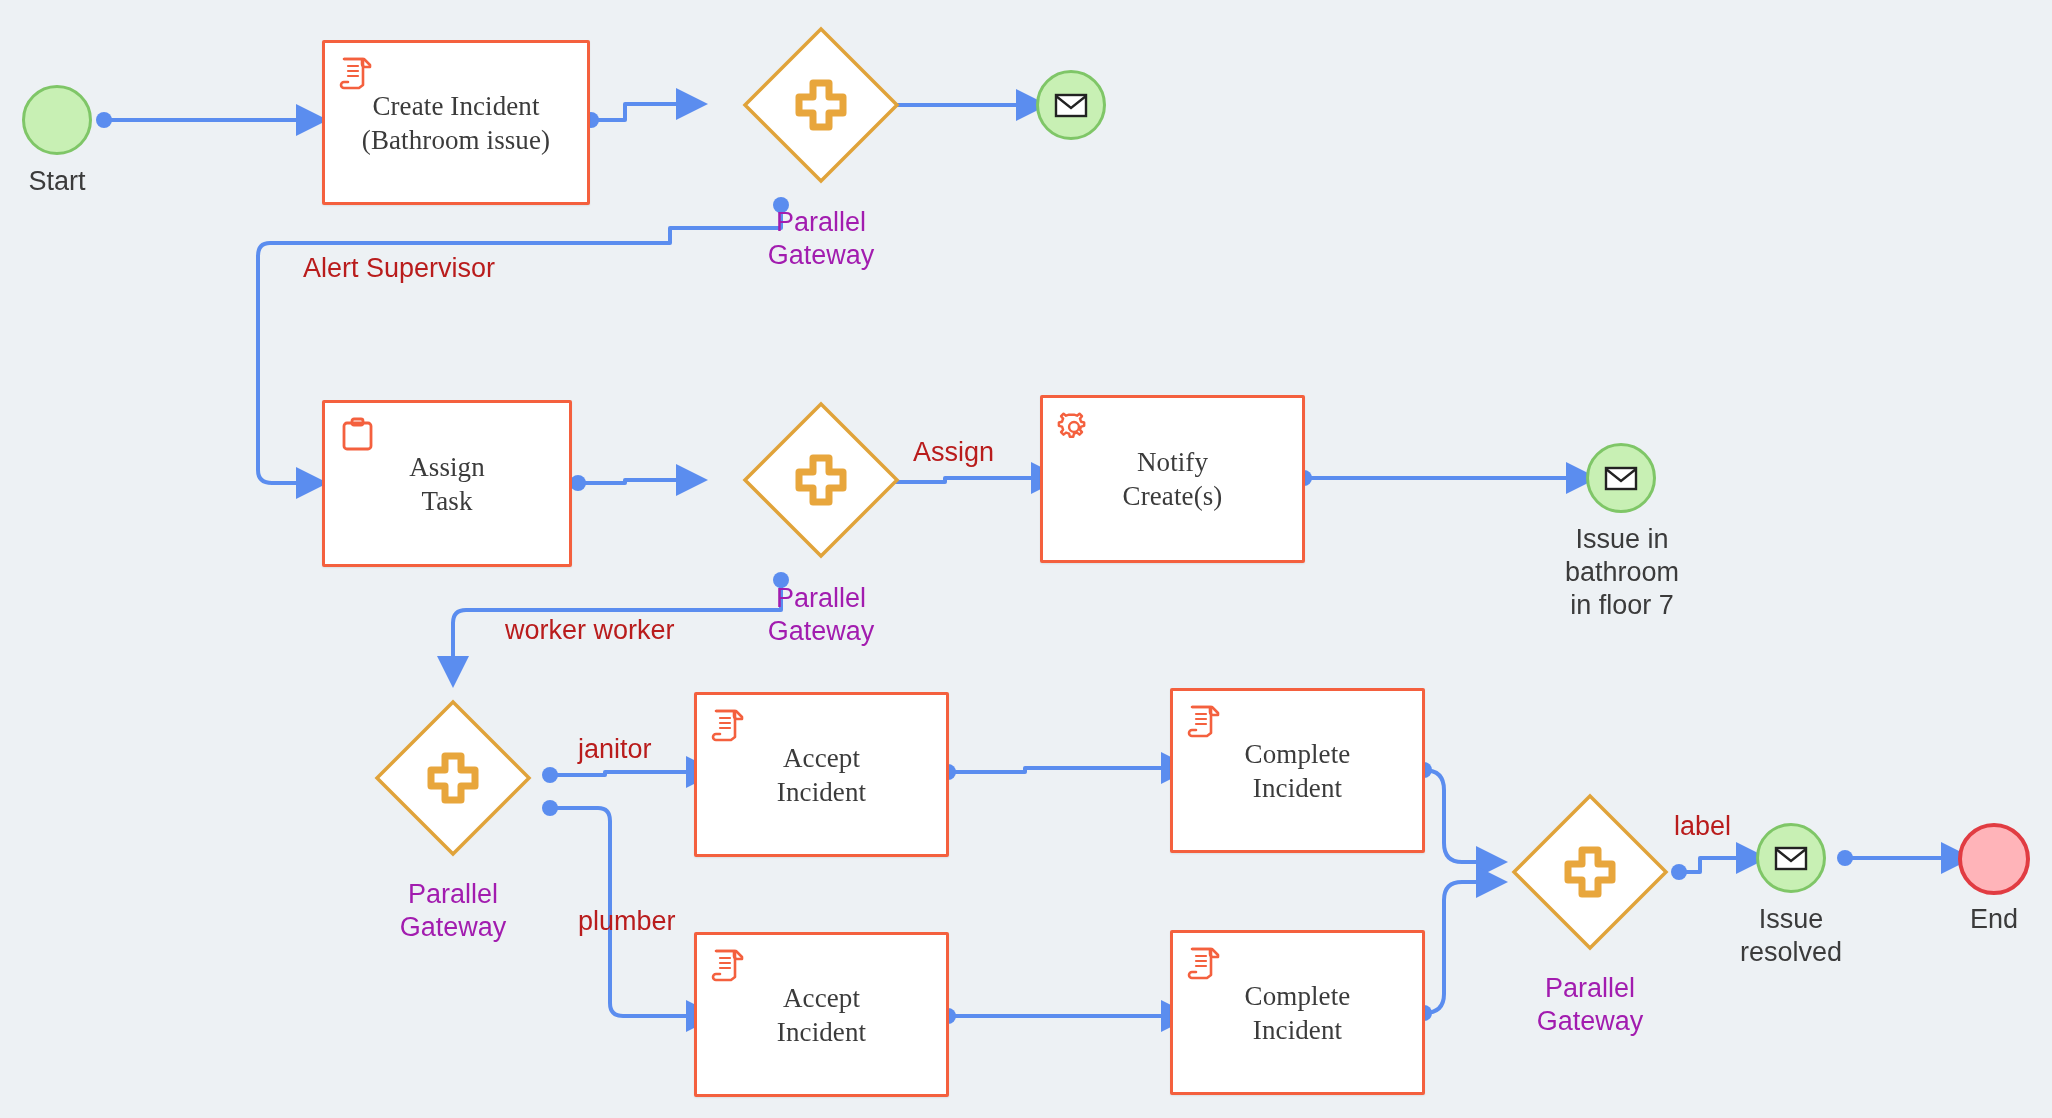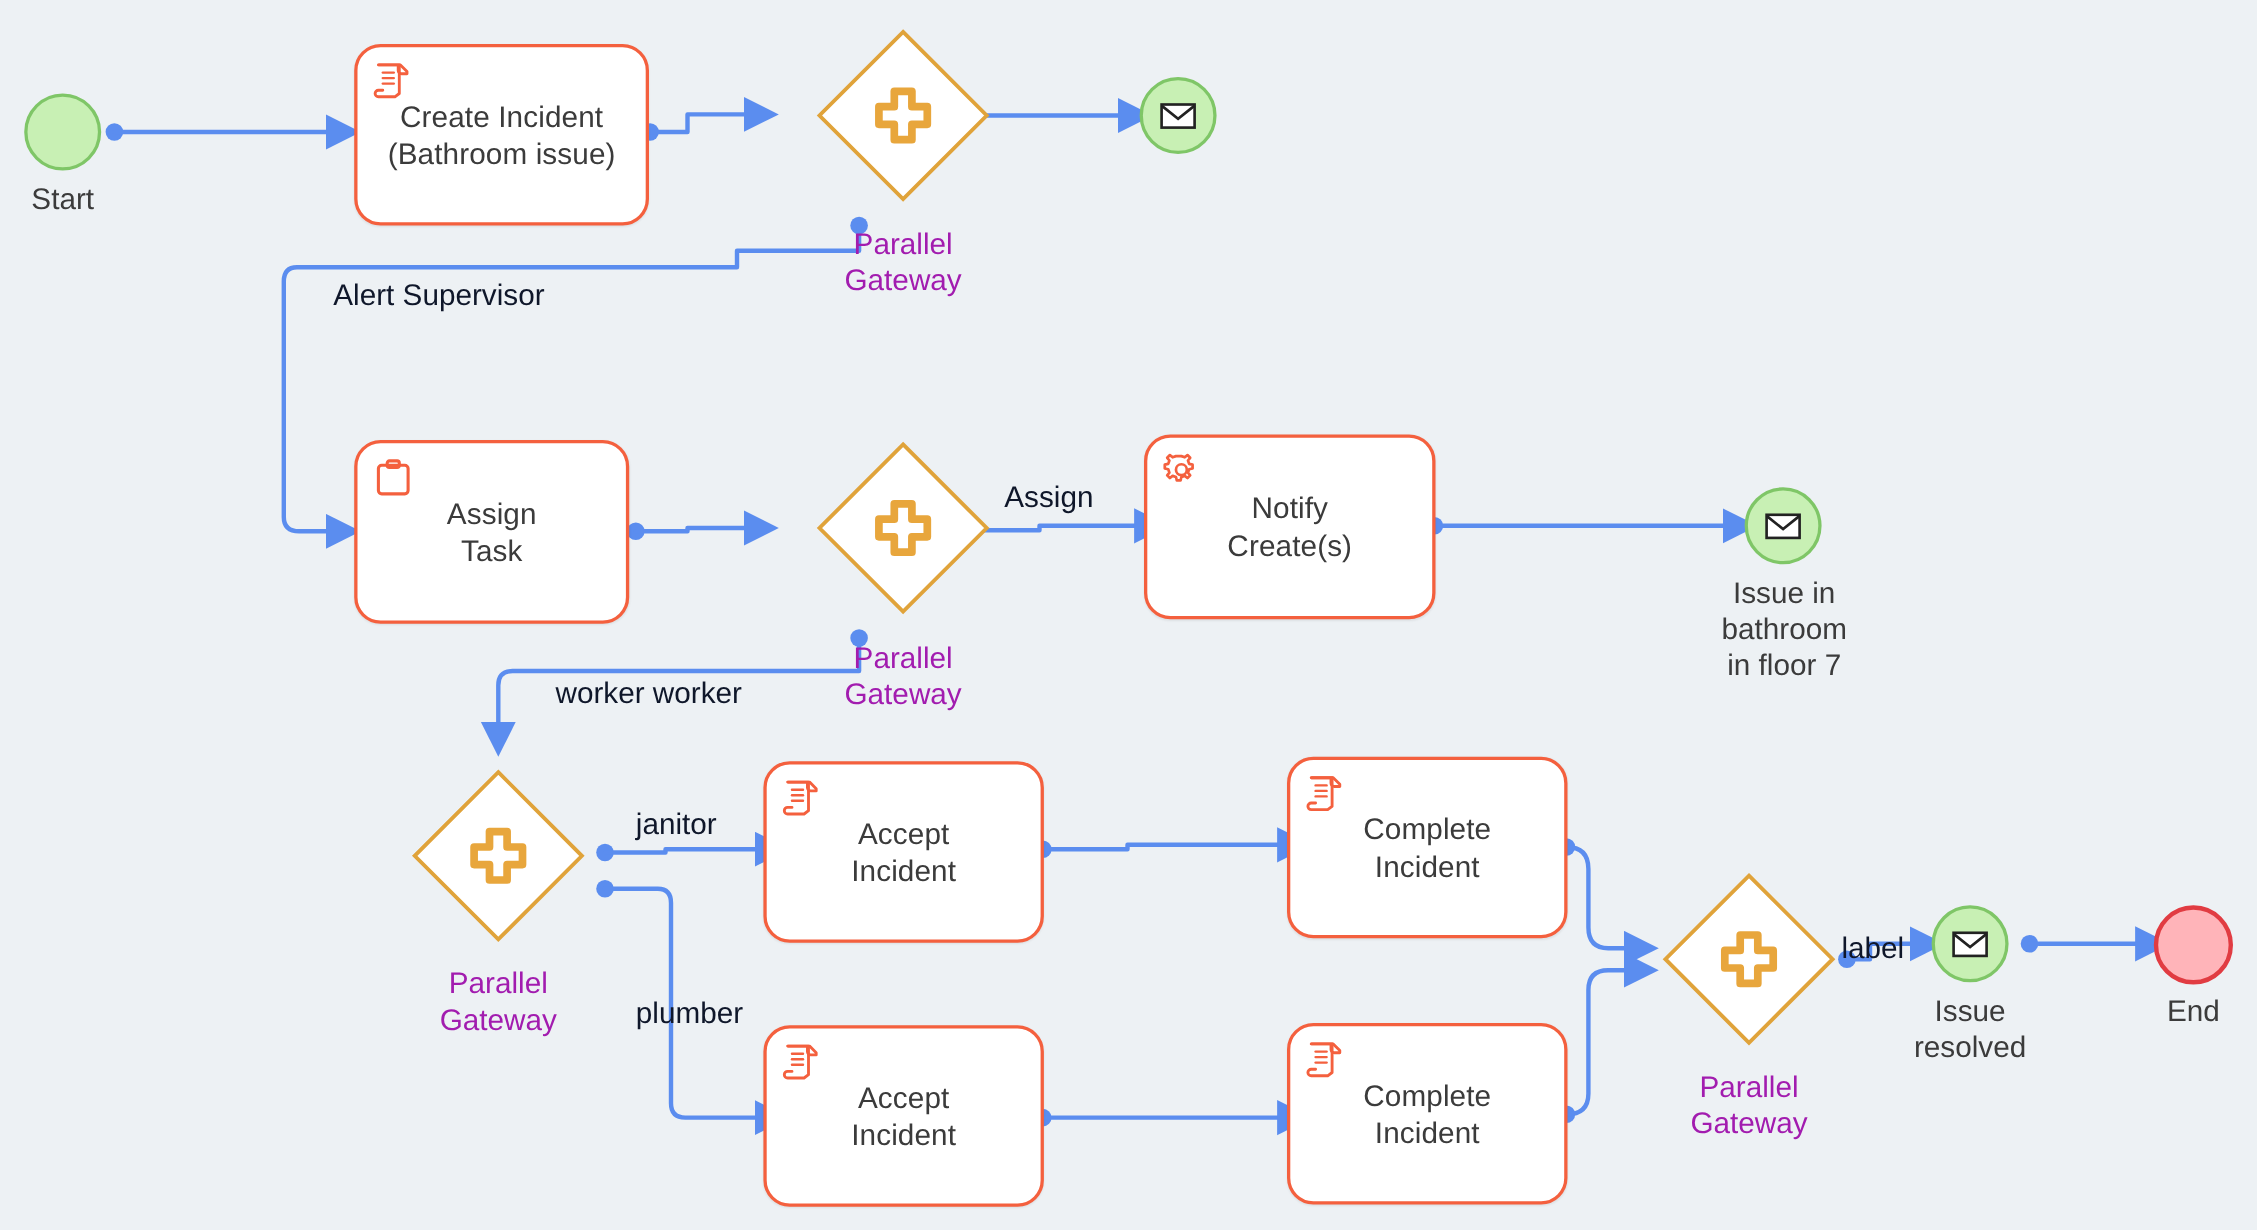--- a/index.html
+++ b/index.html
@@ -28,25 +28,26 @@
     pointer-events: none;
   }
   .node {
     position: absolute;
     box-sizing: border-box;
   }
   
   .task {
     background: #ffffff;
     border: 3px solid #f4603e;
-    border-radius: 24px;
+    border-radius: 2px;
     display: flex;
     align-items: center;
     justify-content: center;
     box-shadow: 0 1px 2px rgba(0,0,0,0.07);
+    font-family: Liberation Serif, serif;
   }
   .task-label {
     text-align: center;
     font-size: 27px;
     line-height: 34px;
     color: #3b3b3b;
     white-space: pre-line;
     padding: 0 8px;
     letter-spacing: .1px;
   }
@@ -95,21 +96,21 @@
     font-size: 27px;
     line-height: 33px;
     color: #a21caf;
     white-space: pre-line;
   }
   
   .edge-label {
     position: absolute;
     font-size: 27px;
     line-height: 32px;
-    color: #0f172a;
+    color: #b91c1c;
     white-space: nowrap;
   }
 </style>
 </head>
 <body>
 
 <div id="canvas">
 
   <svg id="edge-layer" viewBox="0 0 2052 1118" xmlns="http://www.w3.org/2000/svg">
     <defs>
@@ -332,21 +333,21 @@
 
   <div class="gateway" style="left:1500px; top:782px; width:180px; height:180px;">
     <svg viewBox="0 0 180 180" width="180" height="180">
       <polygon points="90,14 166,90 90,166 14,90" fill="#ffffff" stroke="#e0a33a" stroke-width="3.5"></polygon>
       <path d="M82,68 h16 v14 h14 v16 h-14 v14 h-16 v-14 h-14 v-16 h14 z" fill="none" stroke="#e8a63c" stroke-width="7" stroke-linejoin="round"></path>
     </svg>
   </div>
   <div class="gw-caption" style="left:1480px; top:972px; width:220px;">Parallel
 Gateway</div>
 
-  <div class="edge-label" style="left:1674px; top:810px;margin-top:36px;">label</div>
+  <div class="edge-label" style="left:1674px; top:810px;">label</div>
 
   <div class="node event event-message" style="left:1756px; top:823px; width:70px; height:70px;">
     <svg viewBox="0 0 34 26" width="34" height="26">
       <rect x="2" y="3" width="30" height="21" fill="#ffffff" stroke="#222" stroke-width="2.4"></rect>
       <path d="M2 4 L17 16 L32 4" fill="none" stroke="#222" stroke-width="2.4"></path>
     </svg>
   </div>
   <div class="event-caption" style="left:1721px; top:903px; width:140px;">Issue
 resolved</div>
 

